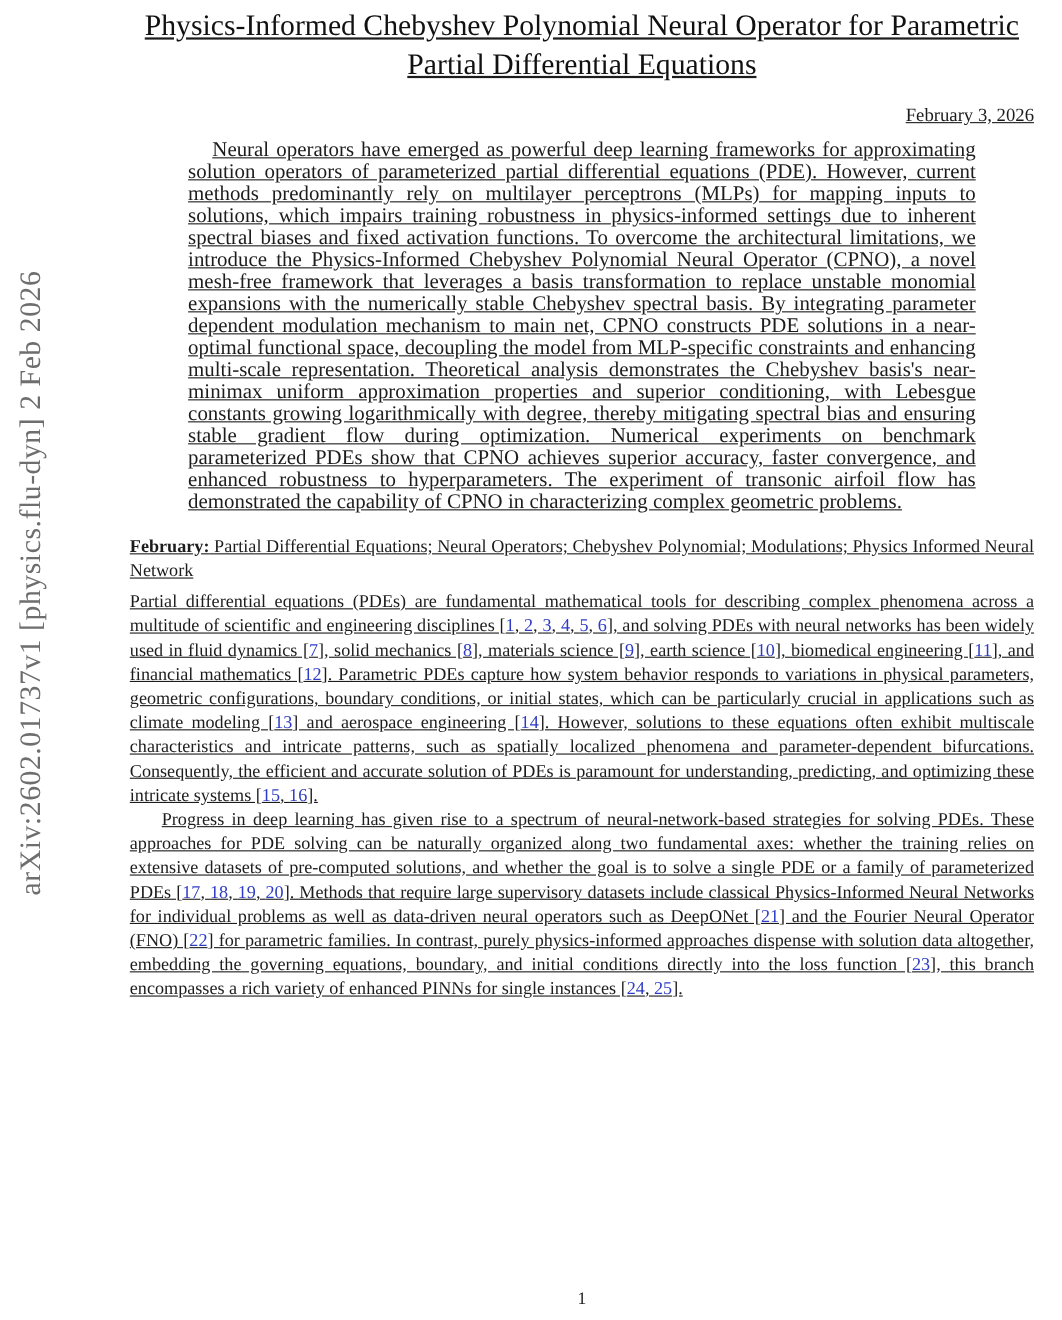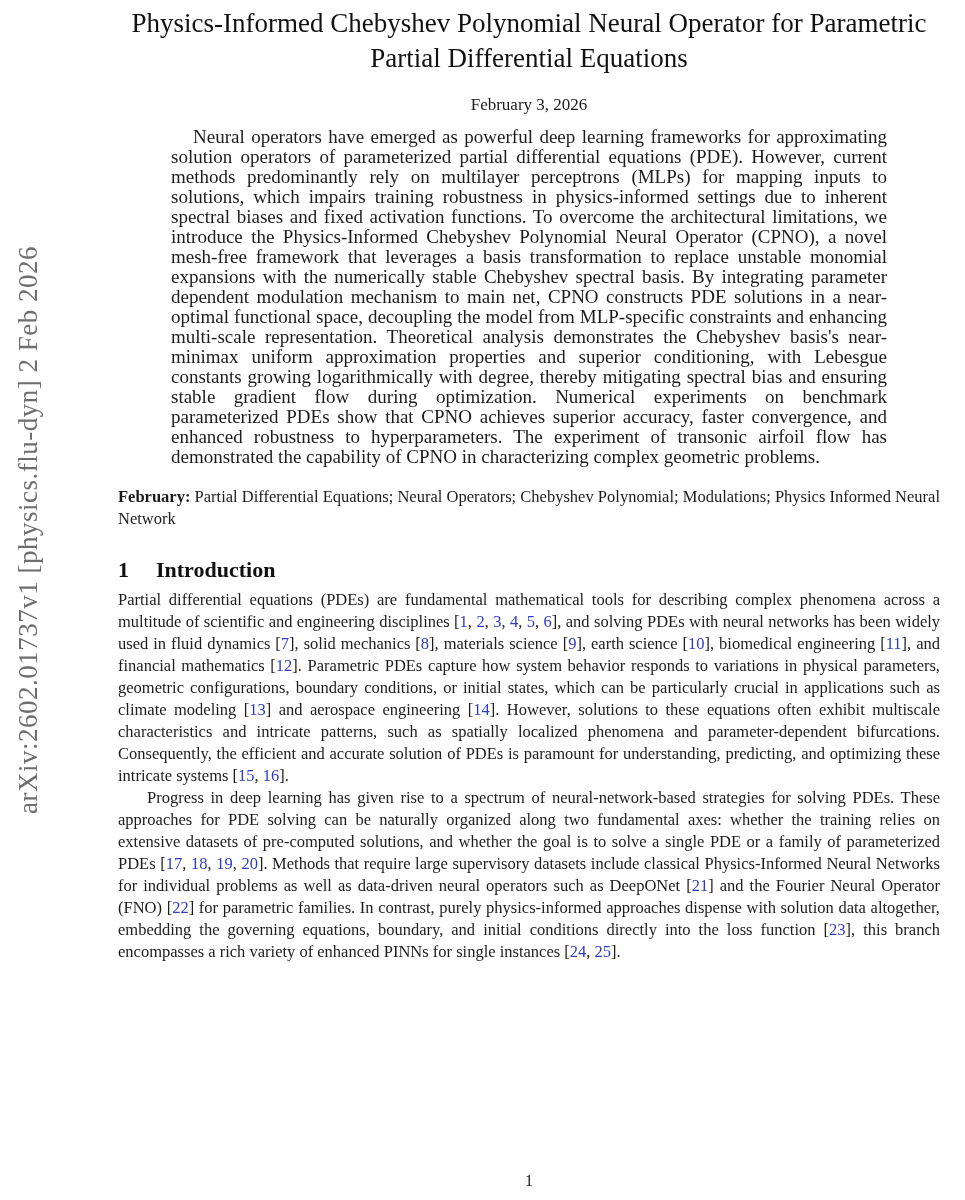--- a/index.html
+++ b/index.html
@@ -26,41 +26,41 @@
     transform:rotate(180deg);
     font-size:27px;
     letter-spacing:0.5px;
     color:#6e6e6e;
     white-space:nowrap;
     user-select:none;
   }
   .content{
     position:absolute;
     left:118px;top:0;
-    width:822px;height:1080px;
+    width:822px;height:1080px;text-decoration:underline;
   }
   h1.title{
     margin:0 auto;
     padding-top:6px;
     width:812px;
     font-size:27px;
     font-weight:400;
     line-height:35px;
     text-align:center;
     color:#111;
   }
   .authors{
     margin-top:52px;
     text-align:center;
     font-size:18.5px;
     white-space:nowrap;
   }
   .date{
     margin-top:19px;
-    text-align:center;
+    text-align:right;
     font-size:17px;
   }
   .abs-heading{
     margin-top:47px;
     text-align:center;
     font-weight:700;
     font-size:16px;
   }
   .abs-body{
     margin:12px auto 0 auto;
@@ -118,23 +118,20 @@
     <div class="date">February 3, 2026</div>
 
 
     <div class="abs-body"><span class="abs-indent"></span>Neural operators have emerged as powerful deep learning frameworks for approximating solution operators of parameterized partial differential equations (PDE). However, current methods predominantly rely on multilayer perceptrons (MLPs) for mapping inputs to solutions, which impairs training robustness in physics-informed settings due to inherent spectral biases and fixed activation functions. To overcome the architectural limitations, we introduce the Physics-Informed Chebyshev Polynomial Neural Operator (CPNO), a novel mesh-free framework that leverages a basis transformation to replace unstable monomial expansions with the numerically stable Chebyshev spectral basis. By integrating parameter dependent modulation mechanism to main net, CPNO constructs PDE solutions in a near-optimal functional space, decoupling the model from MLP-specific constraints and enhancing multi-scale representation. Theoretical analysis demonstrates the Chebyshev basis's near-minimax uniform approximation properties and superior conditioning, with Lebesgue constants growing logarithmically with degree, thereby mitigating spectral bias and ensuring stable gradient flow during optimization. Numerical experiments on benchmark parameterized PDEs show that CPNO achieves superior accuracy, faster convergence, and enhanced robustness to hyperparameters. The experiment of transonic airfoil flow has demonstrated the capability of CPNO in characterizing complex geometric problems.</div>
 
     <div class="keywords">
       <span class="kw-label">February:</span>
       <span>Partial Differential Equations; Neural Operators; Chebyshev Polynomial; Modulations; Physics Informed Neural Network</span>
     </div>
 
-    <h2 class="section">
-      <span class="sec-num">1</span><span>Introduction</span>
-    </h2>
 
     <p class="body-par first">Partial differential equations (PDEs) are fundamental mathematical tools for describing complex phenomena across a multitude of scientific and engineering disciplines [<span class="cite">1</span>, <span class="cite">2</span>, <span class="cite">3</span>, <span class="cite">4</span>, <span class="cite">5</span>, <span class="cite">6</span>], and solving PDEs with neural networks has been widely used in fluid dynamics [<span class="cite">7</span>], solid mechanics [<span class="cite">8</span>], materials science [<span class="cite">9</span>], earth science [<span class="cite">10</span>], biomedical engineering [<span class="cite">11</span>], and financial mathematics [<span class="cite">12</span>]. Parametric PDEs capture how system behavior responds to variations in physical parameters, geometric configurations, boundary conditions, or initial states, which can be particularly crucial in applications such as climate modeling [<span class="cite">13</span>] and aerospace engineering [<span class="cite">14</span>]. However, solutions to these equations often exhibit multiscale characteristics and intricate patterns, such as spatially localized phenomena and parameter-dependent bifurcations. Consequently, the efficient and accurate solution of PDEs is paramount for understanding, predicting, and optimizing these intricate systems [<span class="cite">15</span>, <span class="cite">16</span>].</p>
 
     <p class="body-par indent">Progress in deep learning has given rise to a spectrum of neural-network-based strategies for solving PDEs. These approaches for PDE solving can be naturally organized along two fundamental axes: whether the training relies on extensive datasets of pre-computed solutions, and whether the goal is to solve a single PDE or a family of parameterized PDEs [<span class="cite">17</span>, <span class="cite">18</span>, <span class="cite">19</span>, <span class="cite">20</span>]. Methods that require large supervisory datasets include classical Physics-Informed Neural Networks for individual problems as well as data-driven neural operators such as DeepONet [<span class="cite">21</span>] and the Fourier Neural Operator (FNO) [<span class="cite">22</span>] for parametric families. In contrast, purely physics-informed approaches dispense with solution data altogether, embedding the governing equations, boundary, and initial conditions directly into the loss function [<span class="cite">23</span>], this branch encompasses a rich variety of enhanced PINNs for single instances [<span class="cite">24</span>, <span class="cite">25</span>].</p>
 
     <div class="page-num">1</div>
 
   </main>
 </div>
 

